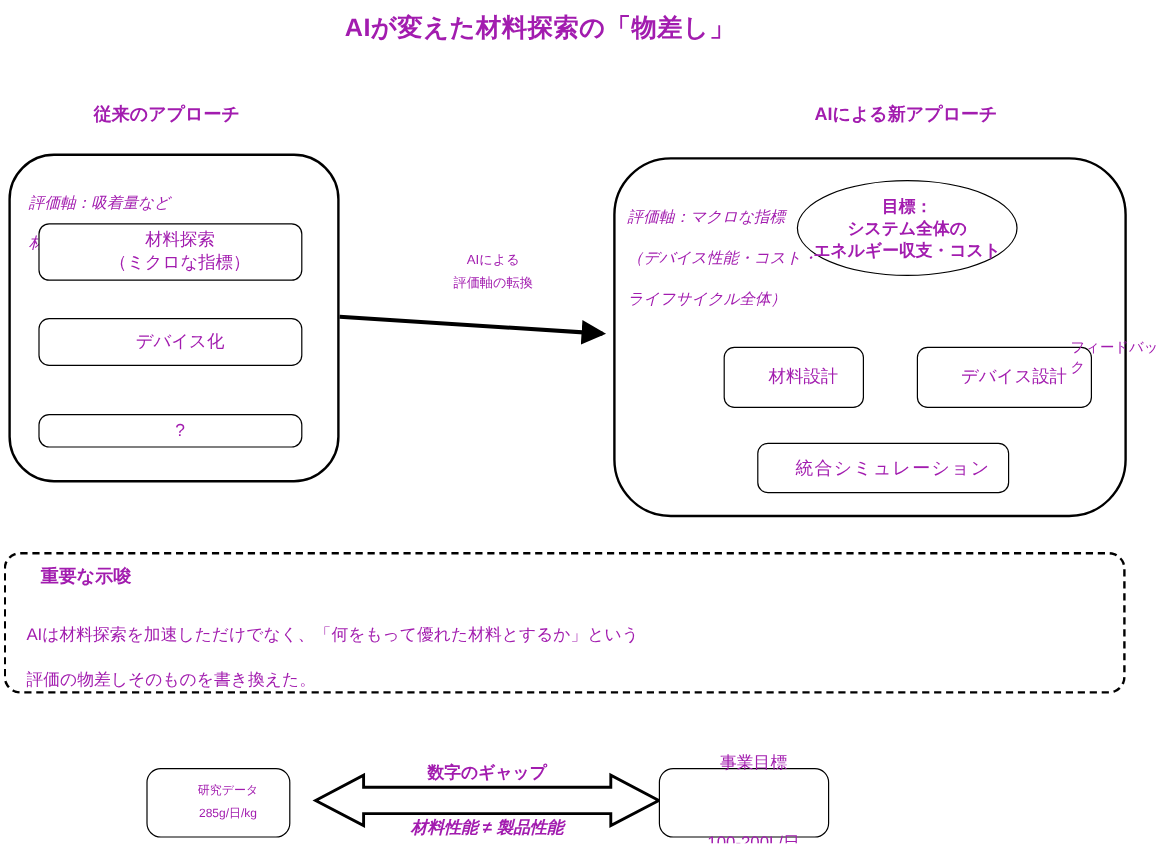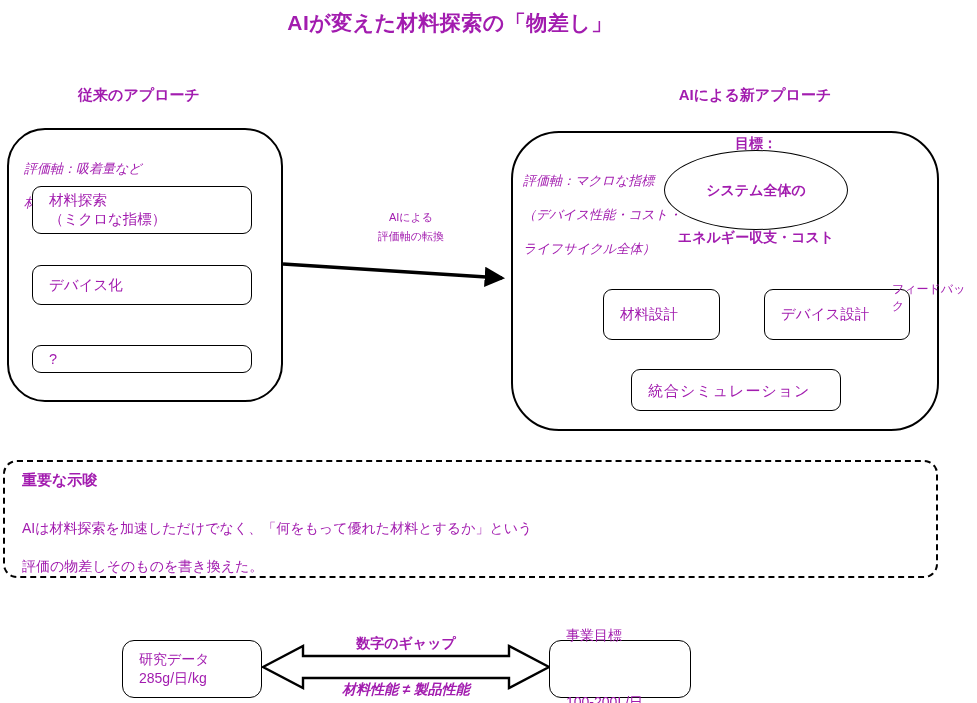--- a/index.html
+++ b/index.html
@@ -21,35 +21,35 @@
   }
   .note{
     font-size:13px;font-style:italic;line-height:17px;white-space:pre-line;
   }
   .container-round{
     border:2.5px solid #000;background:#fff;box-sizing:border-box;
   }
   .node{
     border:1.5px solid #000;border-radius:9px;background:#fff;
     box-sizing:border-box;
-    display:flex;flex-direction:column;justify-content:center;
+    display:flex;flex-direction:column;align-items:center;justify-content:center;
     font-size:14.5px;line-height:19px;padding-left:16px;
   }
   .ellipse{
     border:1.5px solid #000;border-radius:50%;background:#fff;
     box-sizing:border-box;
     display:flex;flex-direction:column;align-items:center;justify-content:center;
-    font-size:14px;font-weight:bold;line-height:18px;text-align:center;gap:29px;
+    font-size:14px;font-weight:bold;line-height:18px;text-align:center;
   }
   .bold-label{font-size:11px;font-weight:normal;line-height:19px;}
   .small-label{font-size:12px;}
   .dashed-box{
     border:2px dashed #000;border-radius:14px;background:#fff;box-sizing:border-box;
   }
-  .insight-heading{font-size:15px;font-weight:bold;}
+  .insight-heading{font-size:15px;font-weight:bold;margin-left:12px;}
   .body-text{font-size:14px;line-height:19px;white-space:pre-line;}
   .gap-heading{font-size:14px;font-weight:bold;}
   .gap-label{font-size:14px;font-weight:bold;font-style:italic;}
   svg{position:absolute;left:0;top:0;pointer-events:none;}
 </style>
 </head>
 <body>
 
 <div id="canvas">
 
@@ -115,21 +115,21 @@
   <div class="abs small-label" style="left:892px;top:281px;background:#fff0;">フィードバック</div>
 
   <div class="abs dashed-box" style="left:3px;top:460px;width:935px;height:118px;"></div>
   <div class="abs insight-heading" style="left:22px;top:471px;">重要な示唆</div>
   <div class="abs body-text" style="left:22px;top:500px;">
     <div>AIは材料探索を加速しただけでなく、「何をもって優れた材料とするか」という</div>
     <div>評価の物差しそのものを書き換えた。</div>
   </div>
 
   <div class="abs ctr gap-heading" style="left:306px;top:611px;width:200px;margin-top:24px;">数字のギャップ</div>
-  <div class="abs node" style="left:122px;top:640px;width:140px;height:58px;border-radius:12px;font-size:14px;">
+  <div class="abs node" style="left:122px;top:640px;width:120px;height:58px;border-radius:12px;font-size:10px;">
     <div>研究データ</div>
     <div>285g/日/kg</div>
   </div>
   <div class="abs node" style="left:549px;top:640px;width:142px;height:58px;border-radius:12px;font-size:14px;gap:48px;">
     <div>事業目標</div>
     <div>100-200L/日</div>
   </div>
   <div class="abs ctr gap-label" style="left:306px;top:681px;width:200px;">材料性能 ≠ 製品性能</div>
 
 </div>

